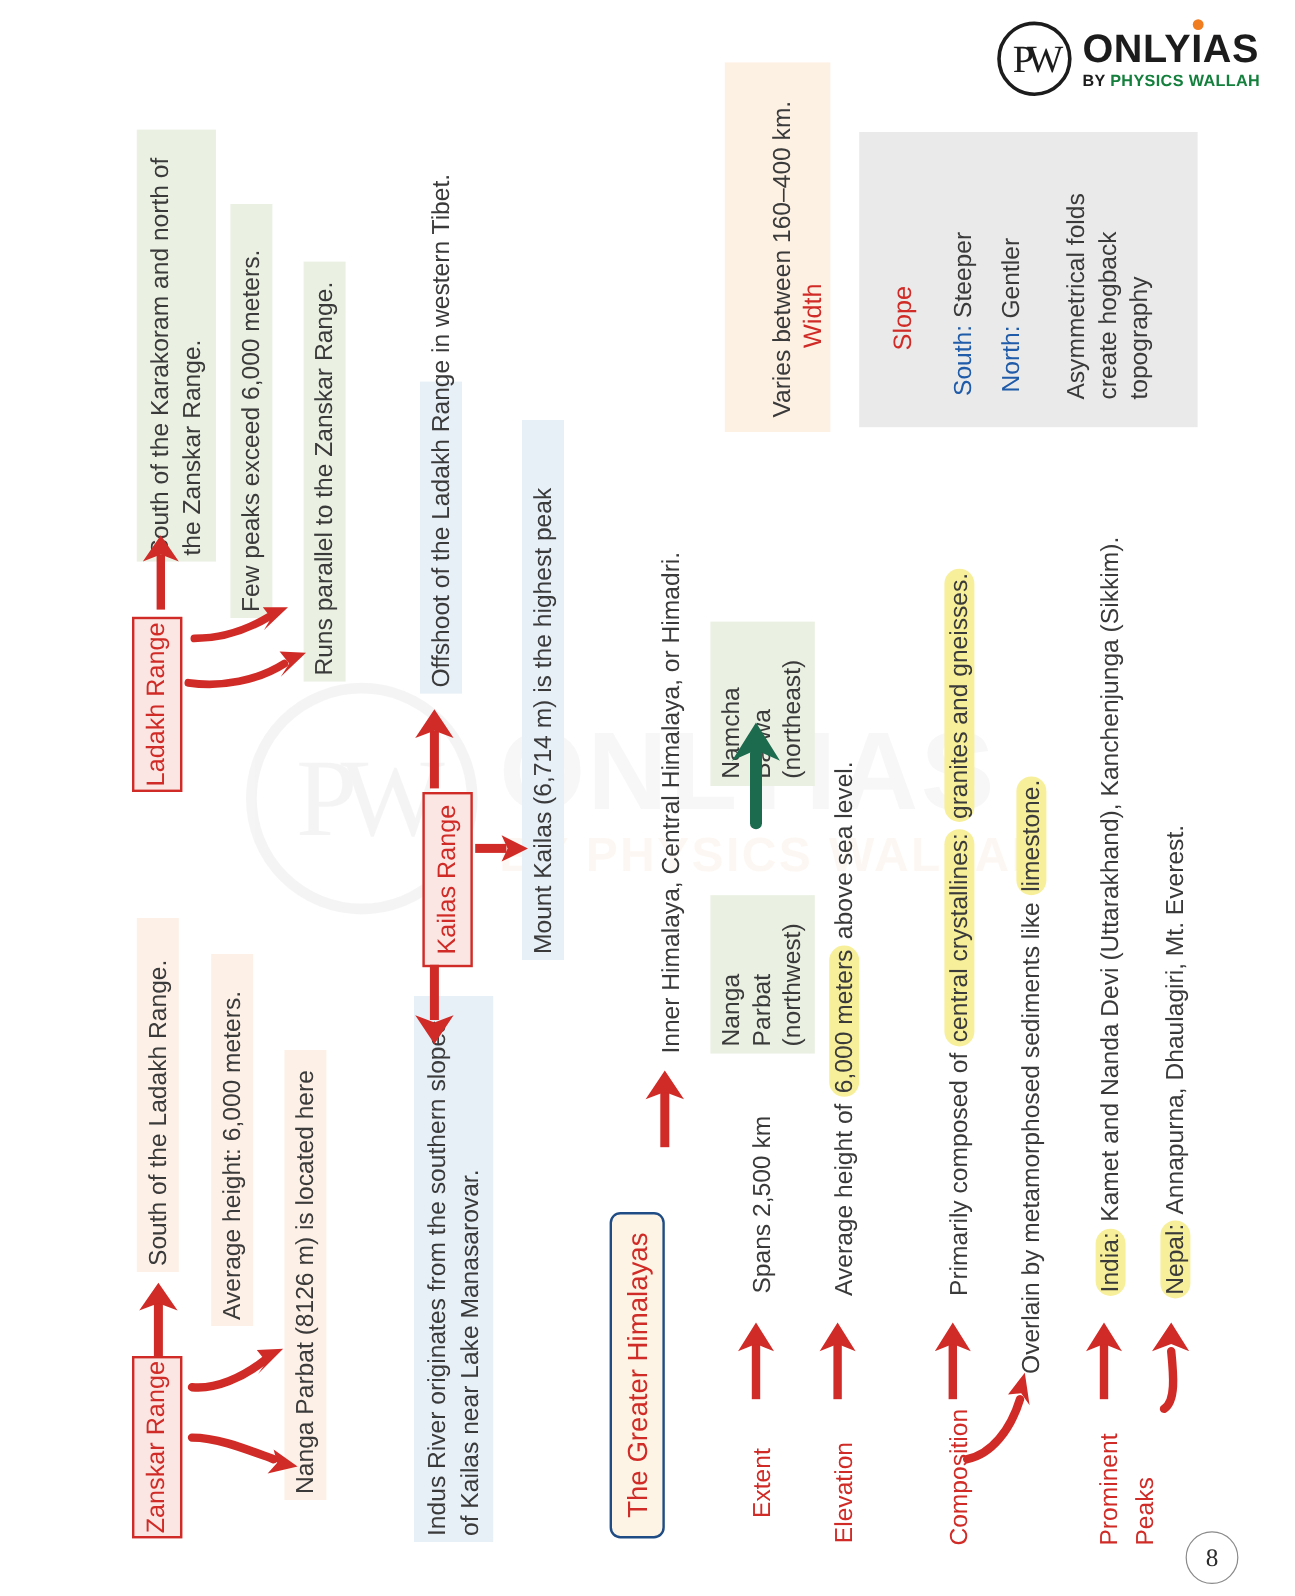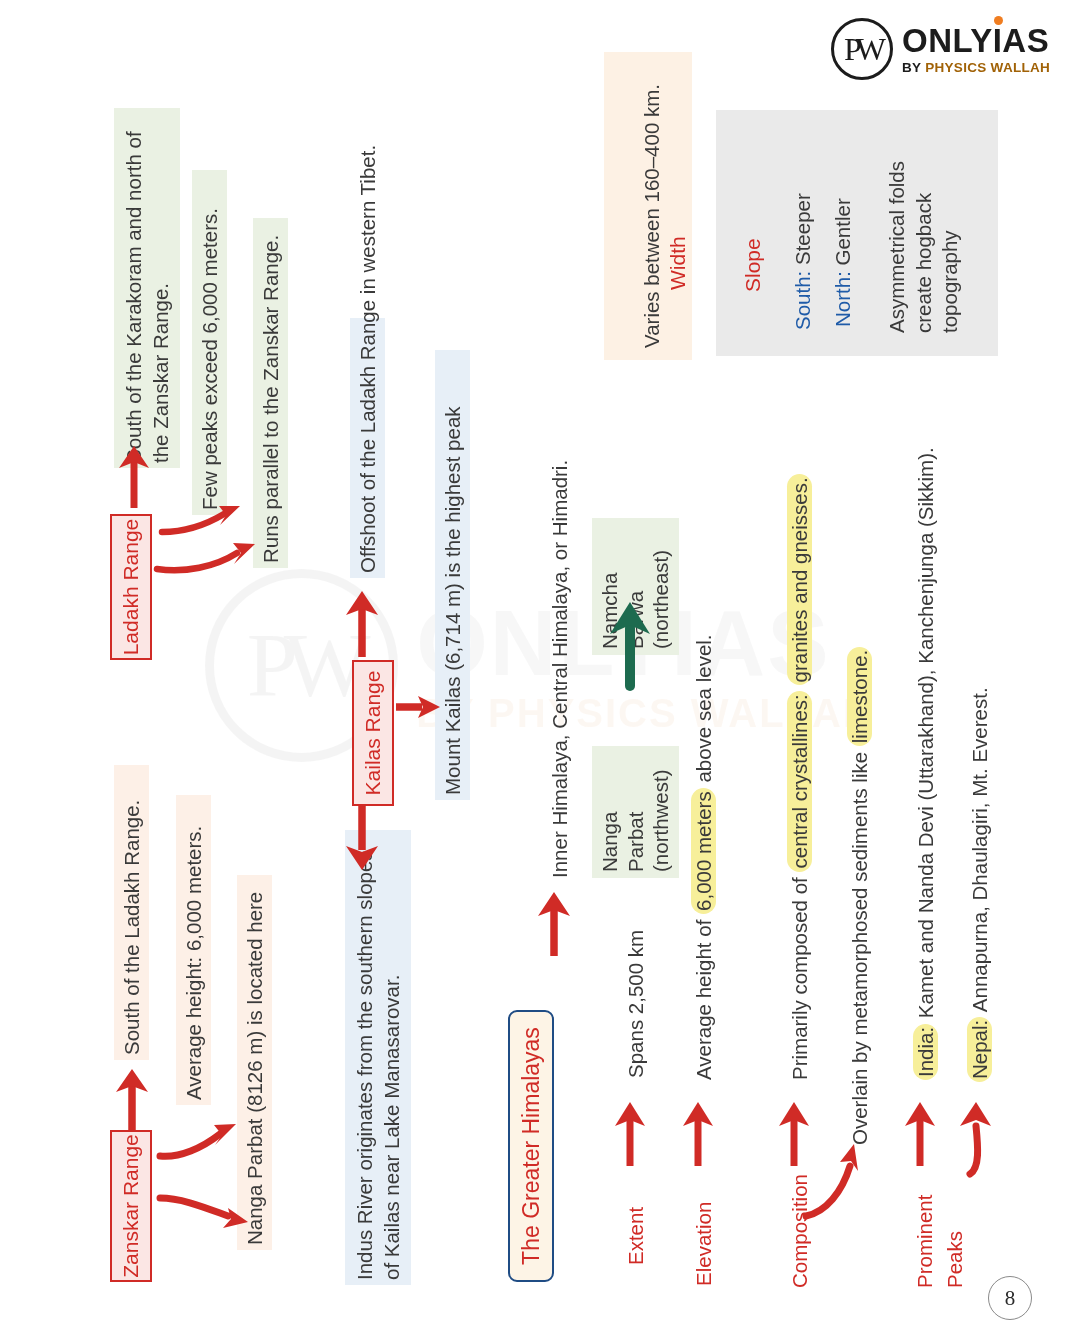--- a/index.html
+++ b/index.html
@@ -37,21 +37,21 @@
     width:56px;height:56px;border-radius:50%;
     border:3.5px solid #1c1c1c;
     display:flex;align-items:center;justify-content:center;
     font-family:"Liberation Serif", serif;font-size:32px;color:#1c1c1c;
     letter-spacing:-6px;
   }
   .logo-txt{display:flex;flex-direction:column;margin-left:9px;line-height:1;}
   .logo-oia{font-size:33px;font-weight:bold;color:#1c1c1c;letter-spacing:.5px;position:relative;}
   .logo-oia .dot{position:absolute;left:92px;top:-8px;width:9px;height:9px;border-radius:50%;background:#f07d20;}
   .logo-by{font-size:13.5px;font-weight:bold;color:#1c1c1c;margin-top:4px;letter-spacing:.3px;}
-  .logo-by em{font-style:normal;color:#a16207;}
+  .logo-by em{font-style:normal;color:#15803d;}
 
   
   .r{
     position:absolute;
     transform-origin:0 0;
     transform:rotate(-90deg);
     white-space:nowrap;
     color:#3a3a3a;
     line-height:1.32;
   }

